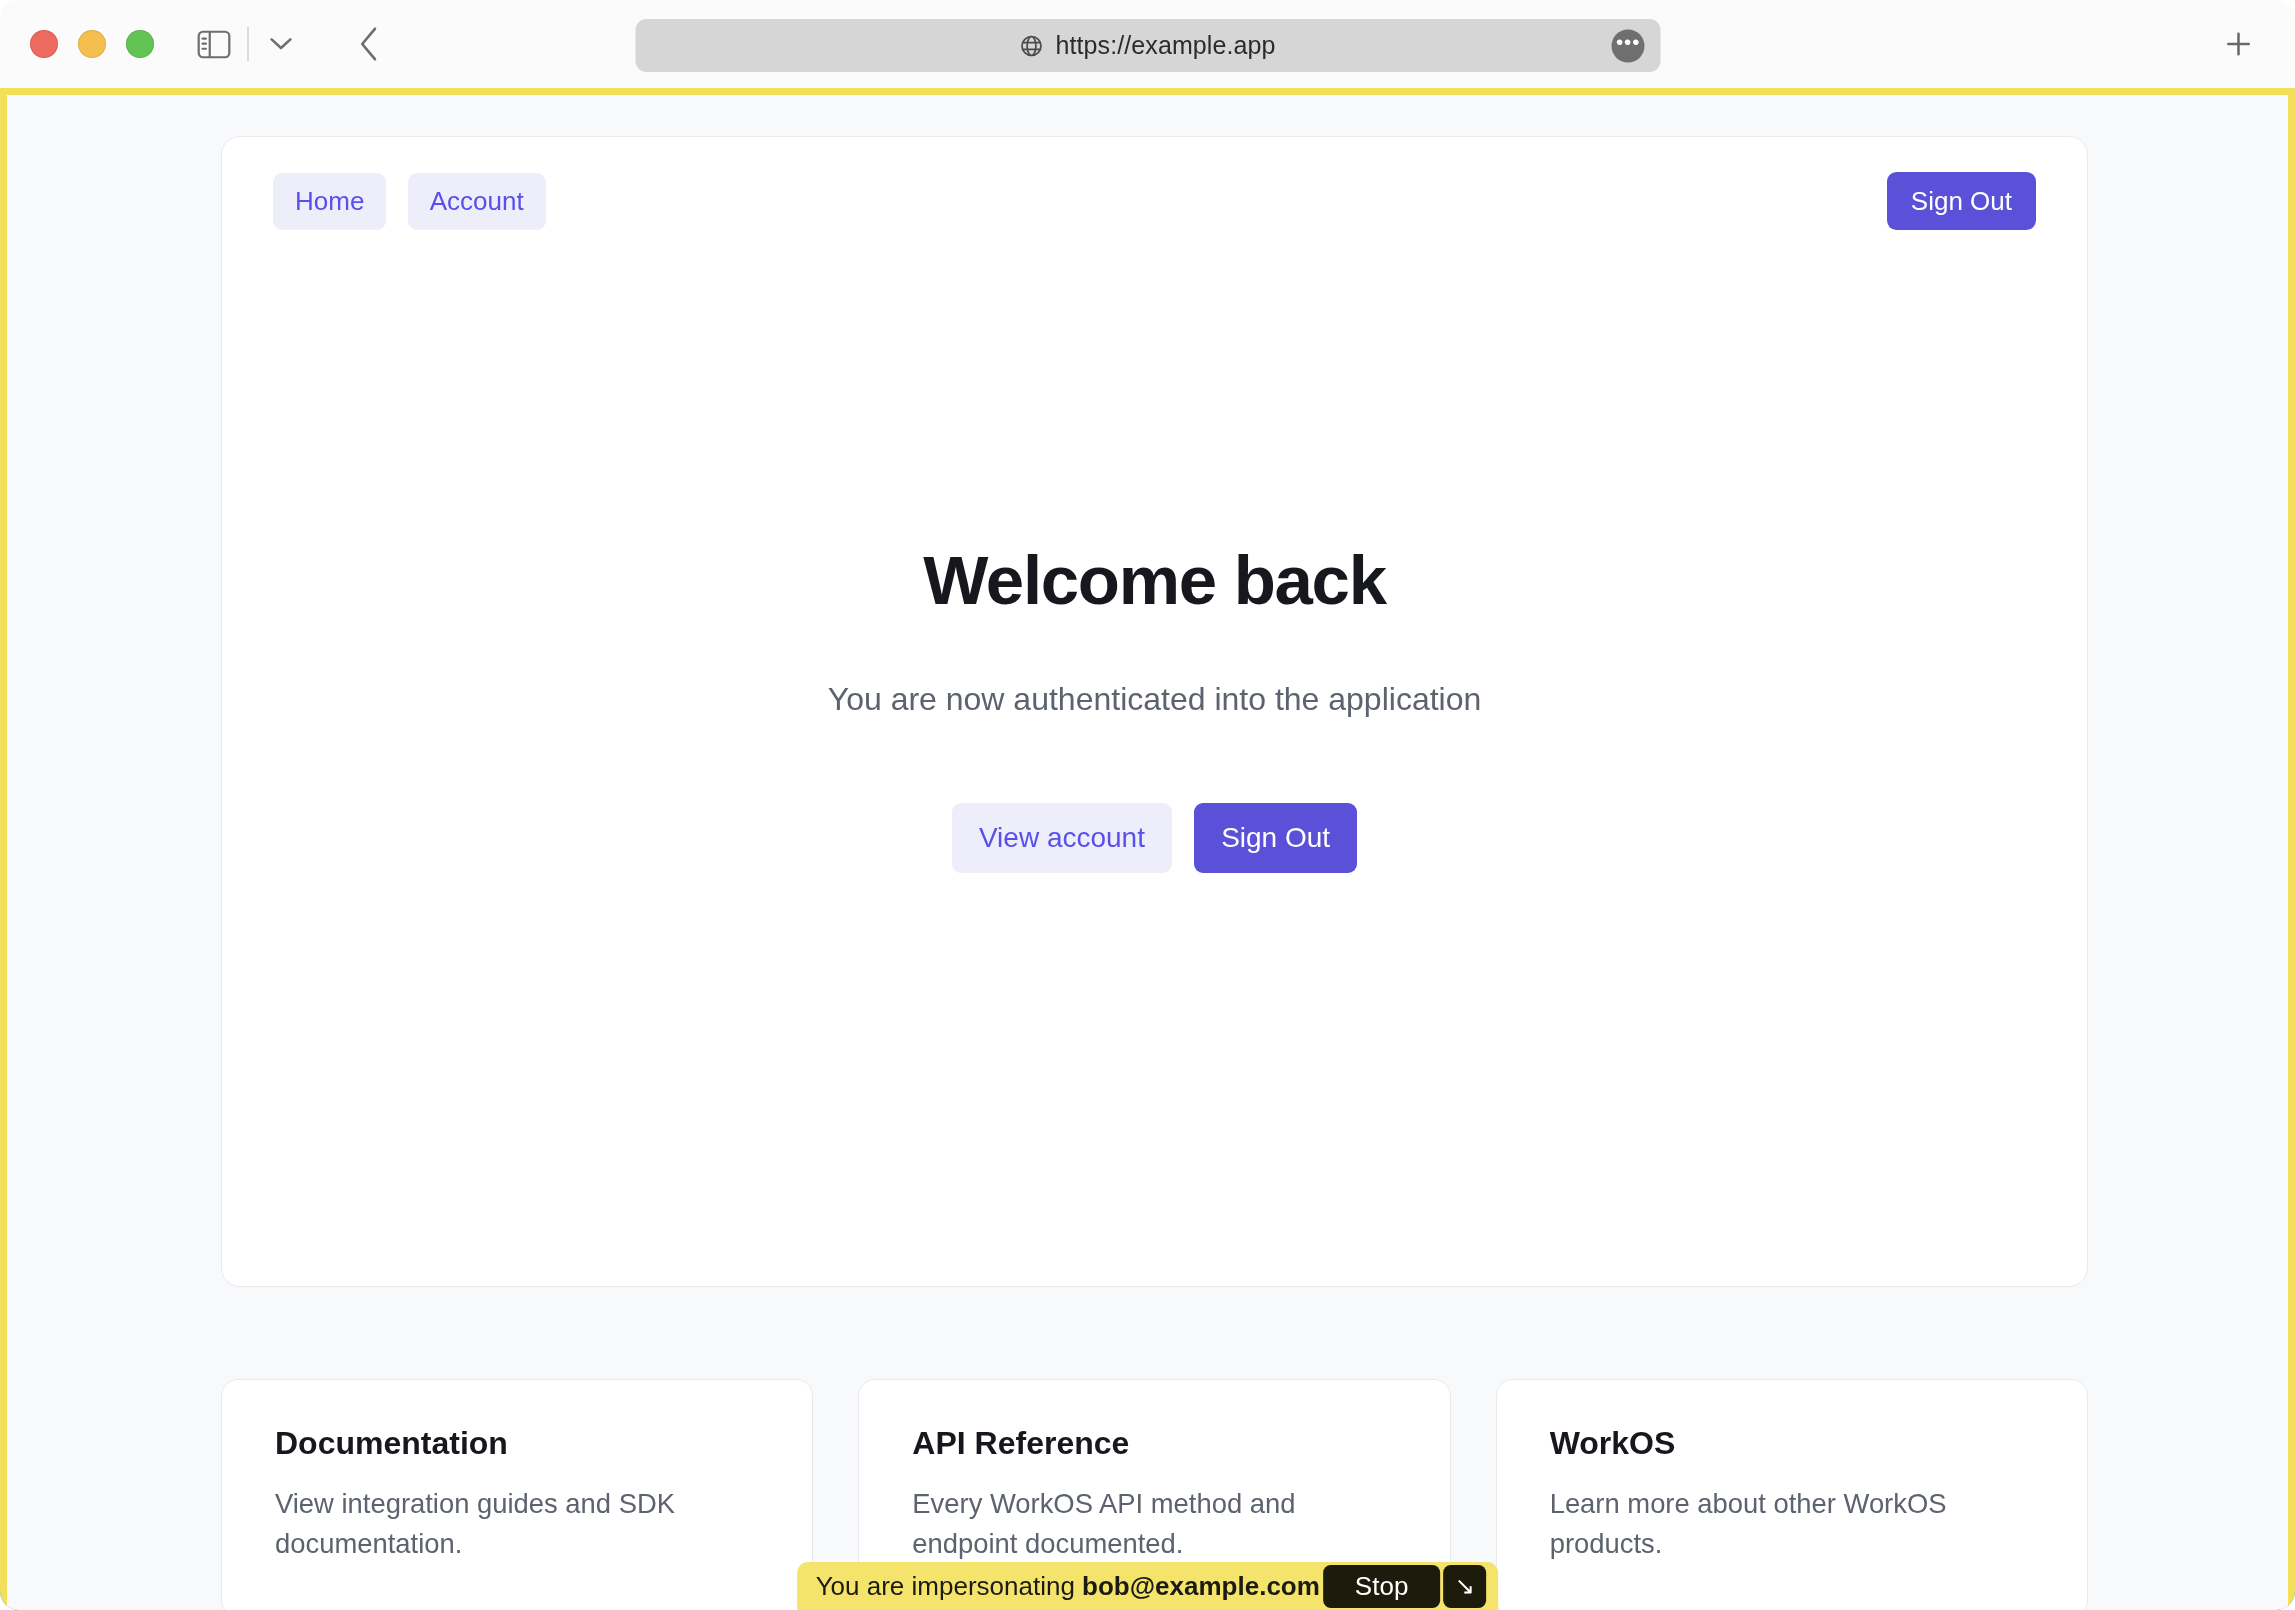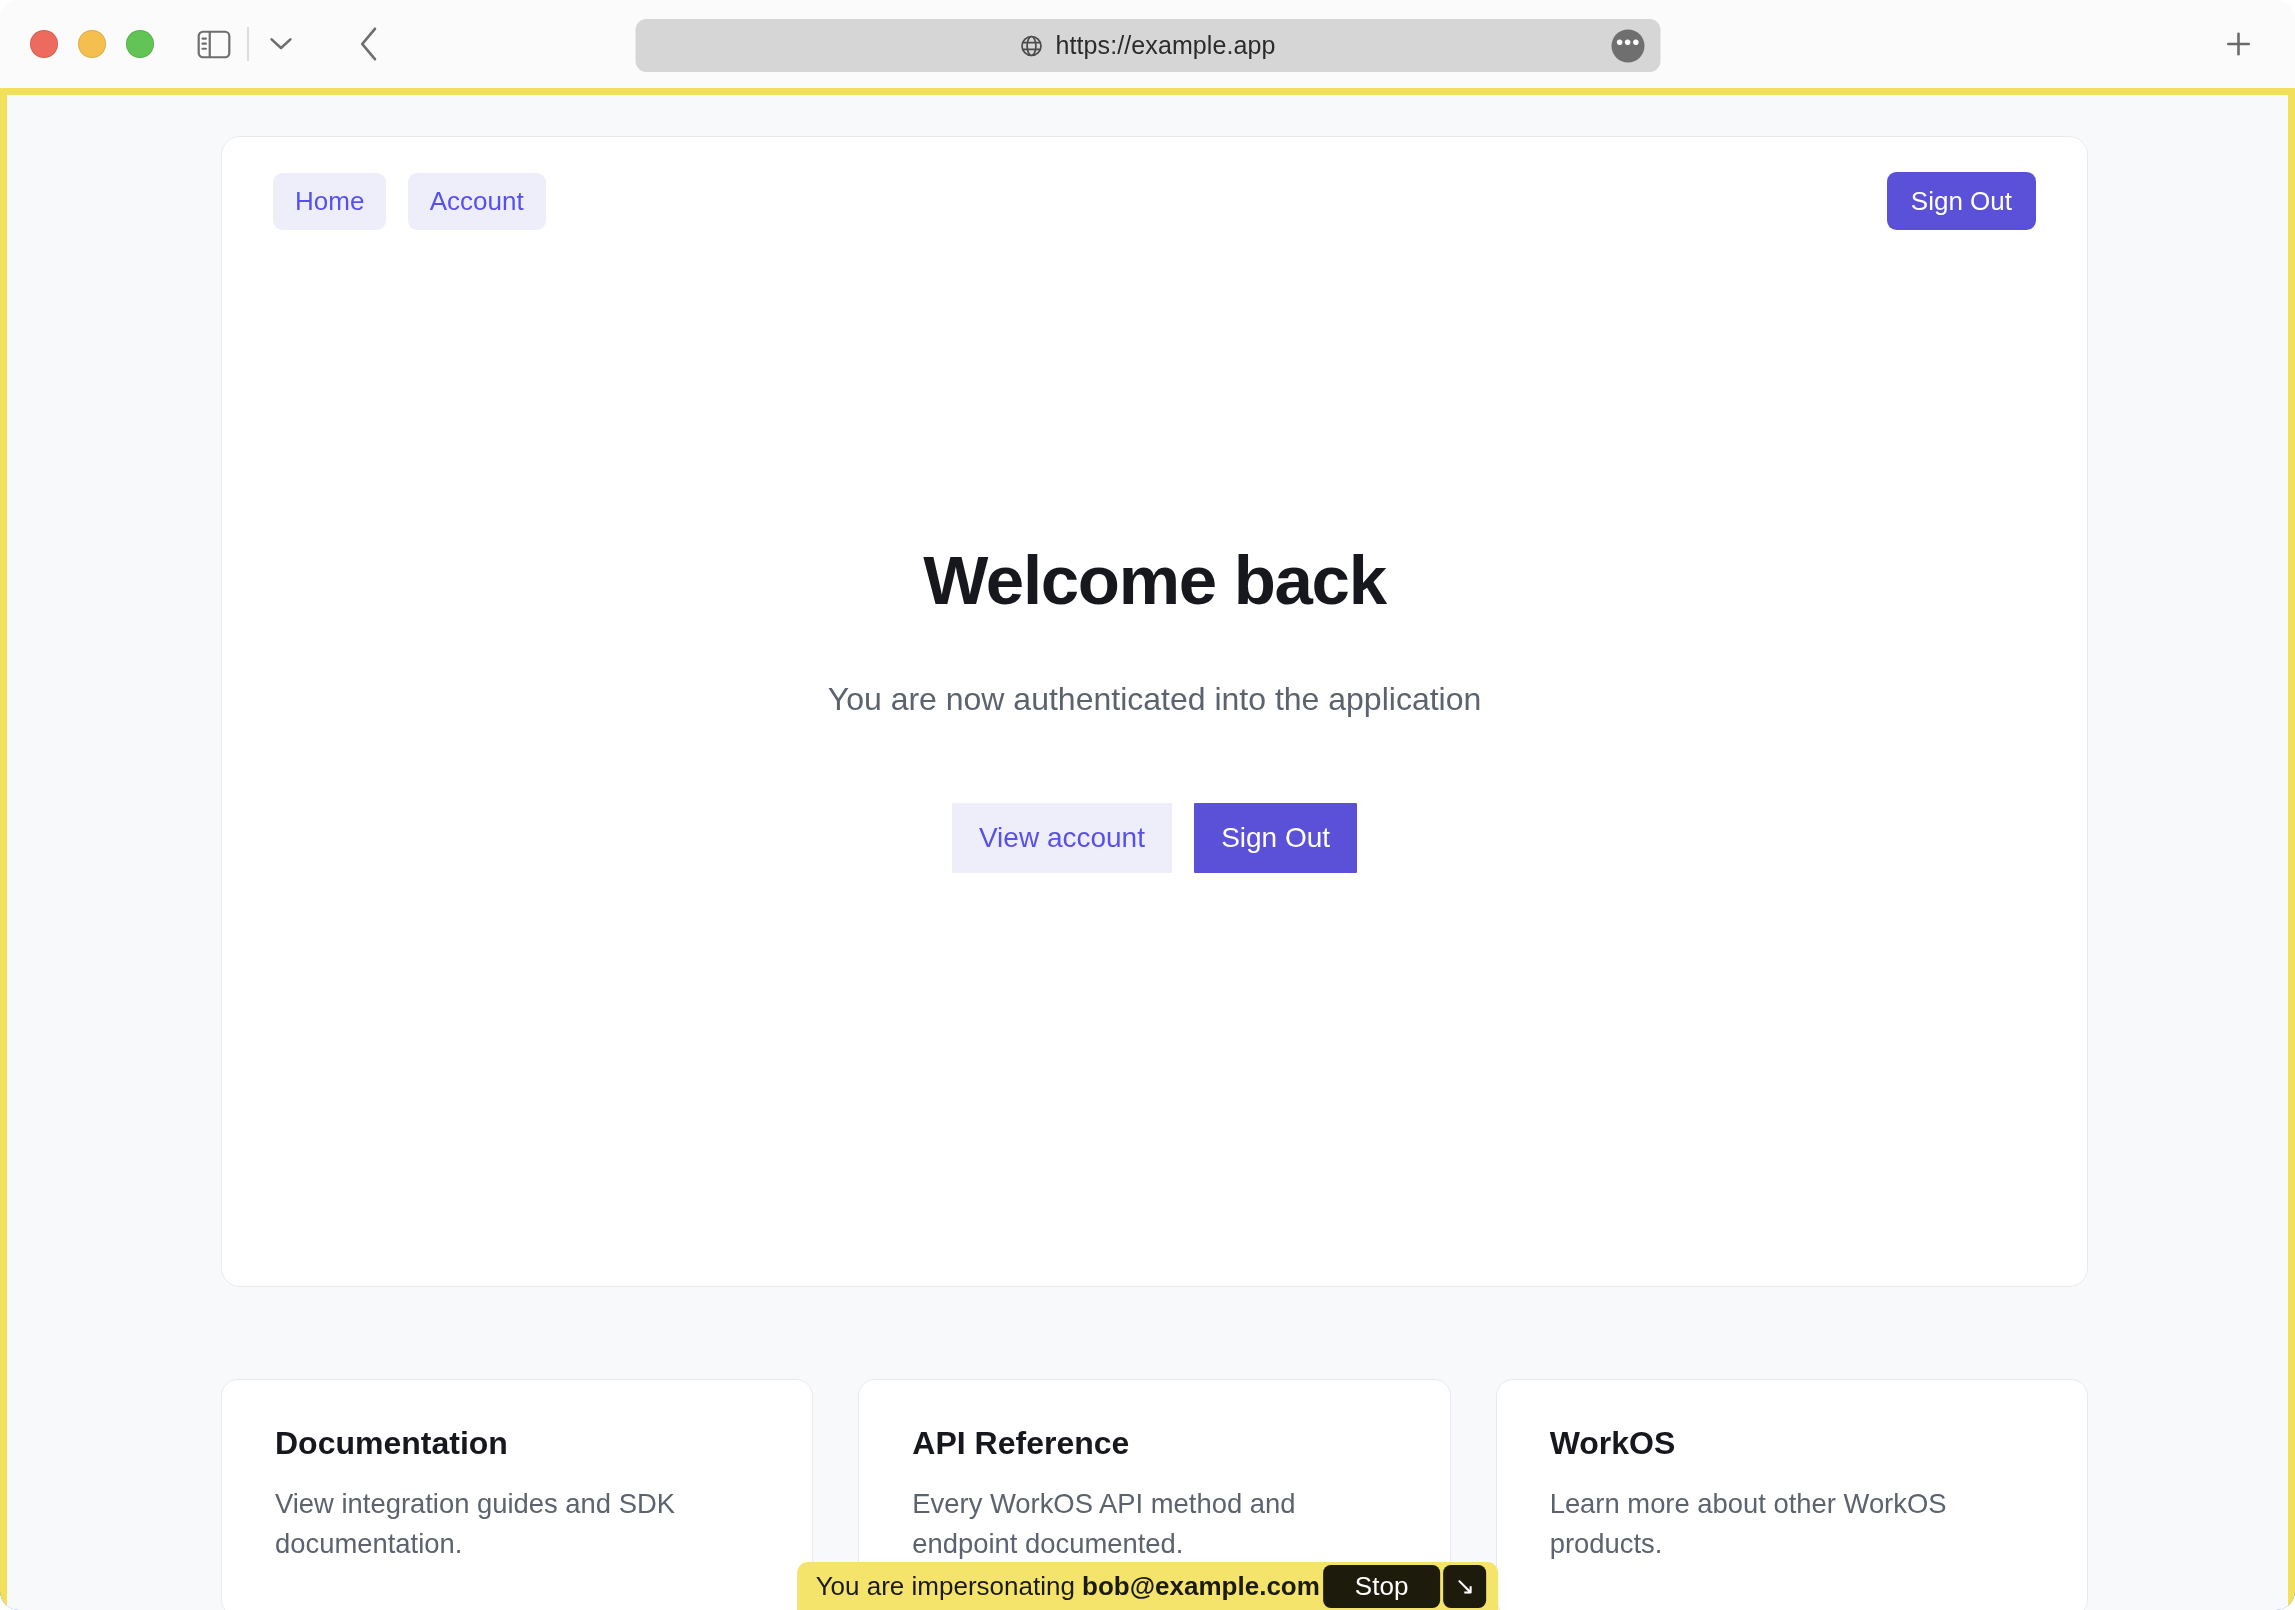--- a/index.html
+++ b/index.html
@@ -216,21 +216,21 @@
   }
   .hero-actions {
     display: flex;
     align-items: center;
     gap: 21.4px;
   }
   .hero-actions .btn-soft,
   .hero-actions .btn-primary {
     font-size: 28px;
     padding: 19px 27.4px;
-    border-radius: 1px;
+    border-radius: 9px;
   }
 
   
   .cards {
     position: absolute;
     left: 214px;
     top: 1284px;
     width: 1867px;
     display: flex;
     gap: 45px;

